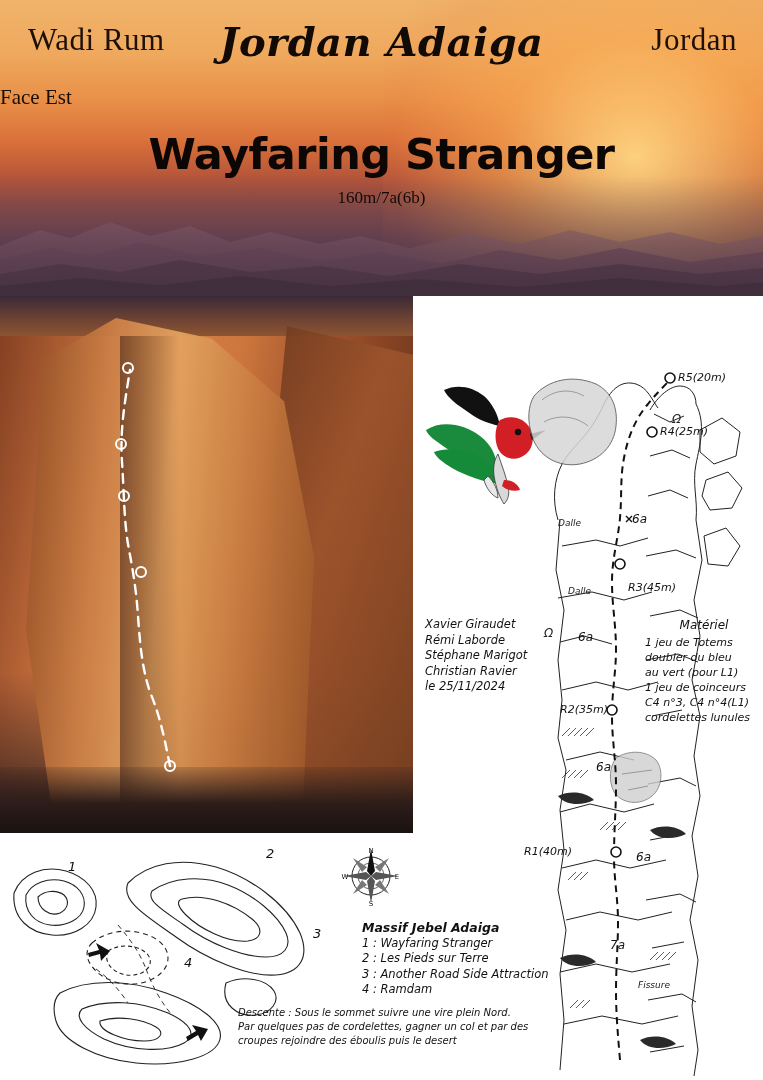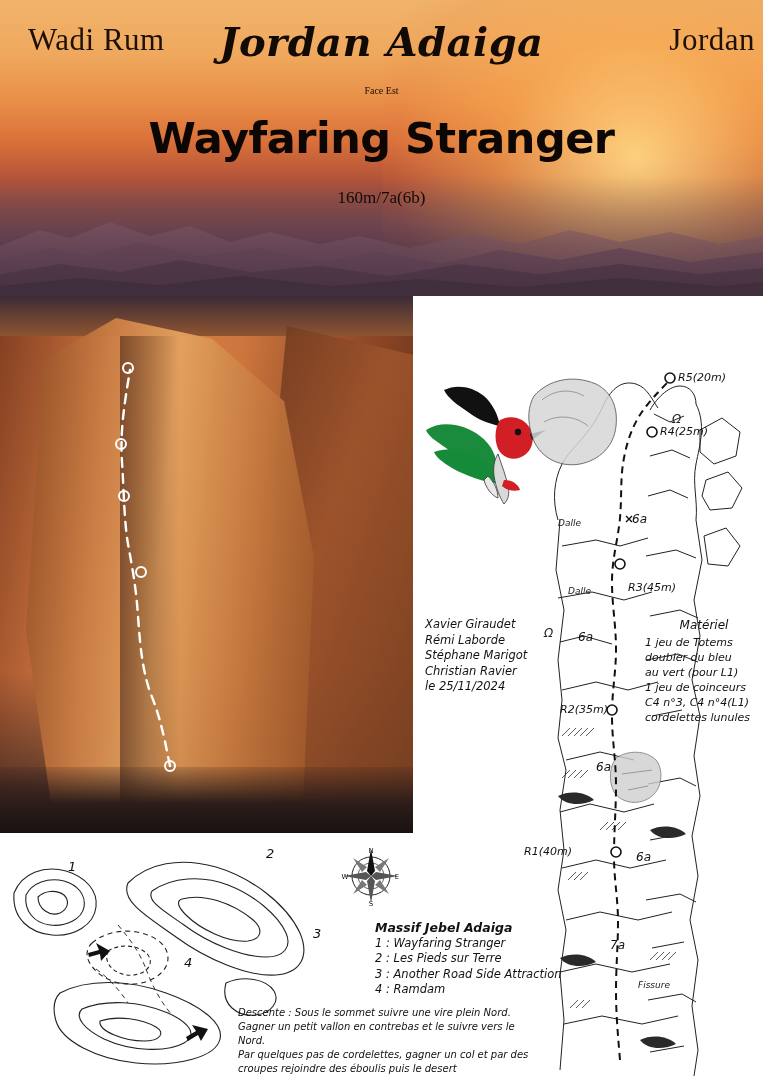--- a/index.html
+++ b/index.html
@@ -51,44 +51,43 @@
 
   .hdr-left, .hdr-right {
     position: absolute;
     top: 22px;
     font-family: "Liberation Serif", serif;
     font-size: 31px;
     color: #1c1008;
     letter-spacing: 0.5px;
   }
   .hdr-left { left: 28px; }
-  .hdr-right { right: 8px; }
+  .hdr-right { right: 26px; }
 
   .hdr-title {
     position: absolute;
     top: 18px; left: 0; width: 100%;
     text-align: center;
     font-family: "DejaVu Serif", serif;
     font-style: italic;
     font-weight: bold;
     font-size: 40px;
     color: #120a05;
     letter-spacing: 0.5px;
   }
   .hdr-sub {
     position: absolute;
     top: 85px; left: 0; width: 100%;
-    text-align: center;
     font-family: "Liberation Serif", serif;
-    font-size: 10px;
+    font-size: 21px;
     color: #1a0f08;
   }
   .hdr-route {
     position: absolute;
-    top: 113px; left: 0; width: 100%;
+    top: 129px; left: 0; width: 100%;
     text-align: center;
     font-family: "DejaVu Sans", sans-serif;
     font-weight: bold;
     font-size: 43px;
     color: #0c0704;
     letter-spacing: -0.5px;
   }
   .hdr-grade {
     position: absolute;
     top: 188px; left: 0; width: 100%;
@@ -195,21 +194,21 @@
     color: #222;
   }
 
   
   .map { position: absolute; left: 0px; top: 833px; width: 350px; height: 247px; }
   .compass { position: absolute; left: 340px; top: 845px; width: 62px; height: 62px; }
 
   
   .massif {
     position: absolute;
-    left: 375px; top: 920px;
+    left: 362px; top: 920px;
     width: 200px;
     font-family: "DejaVu Sans", sans-serif;
     font-style: italic;
     font-size: 11.5px;
     line-height: 15.5px;
     color: #111;
   }
   .massif .ms-title { font-weight: bold; font-size: 12.5px; }
 
   
@@ -456,16 +455,15 @@
 <div class="massif">
   <div class="ms-title">Massif Jebel Adaiga</div>
   <div>1 : Wayfaring Stranger</div>
   <div>2 : Les Pieds sur Terre</div>
   <div>3 : Another Road Side Attraction</div>
   <div>4 : Ramdam</div>
 </div>
 
 <div class="descente">
   <div>Descente : Sous le sommet suivre une vire plein Nord.</div>
-  <div>Gagner un petit vallon en contrebas et le suivre vers le Nord.</div>
   <div>Par quelques pas de cordelettes, gagner un col et par des</div>
   <div>croupes rejoindre des éboulis puis le desert</div>
 </div>
 
 </body></html>

